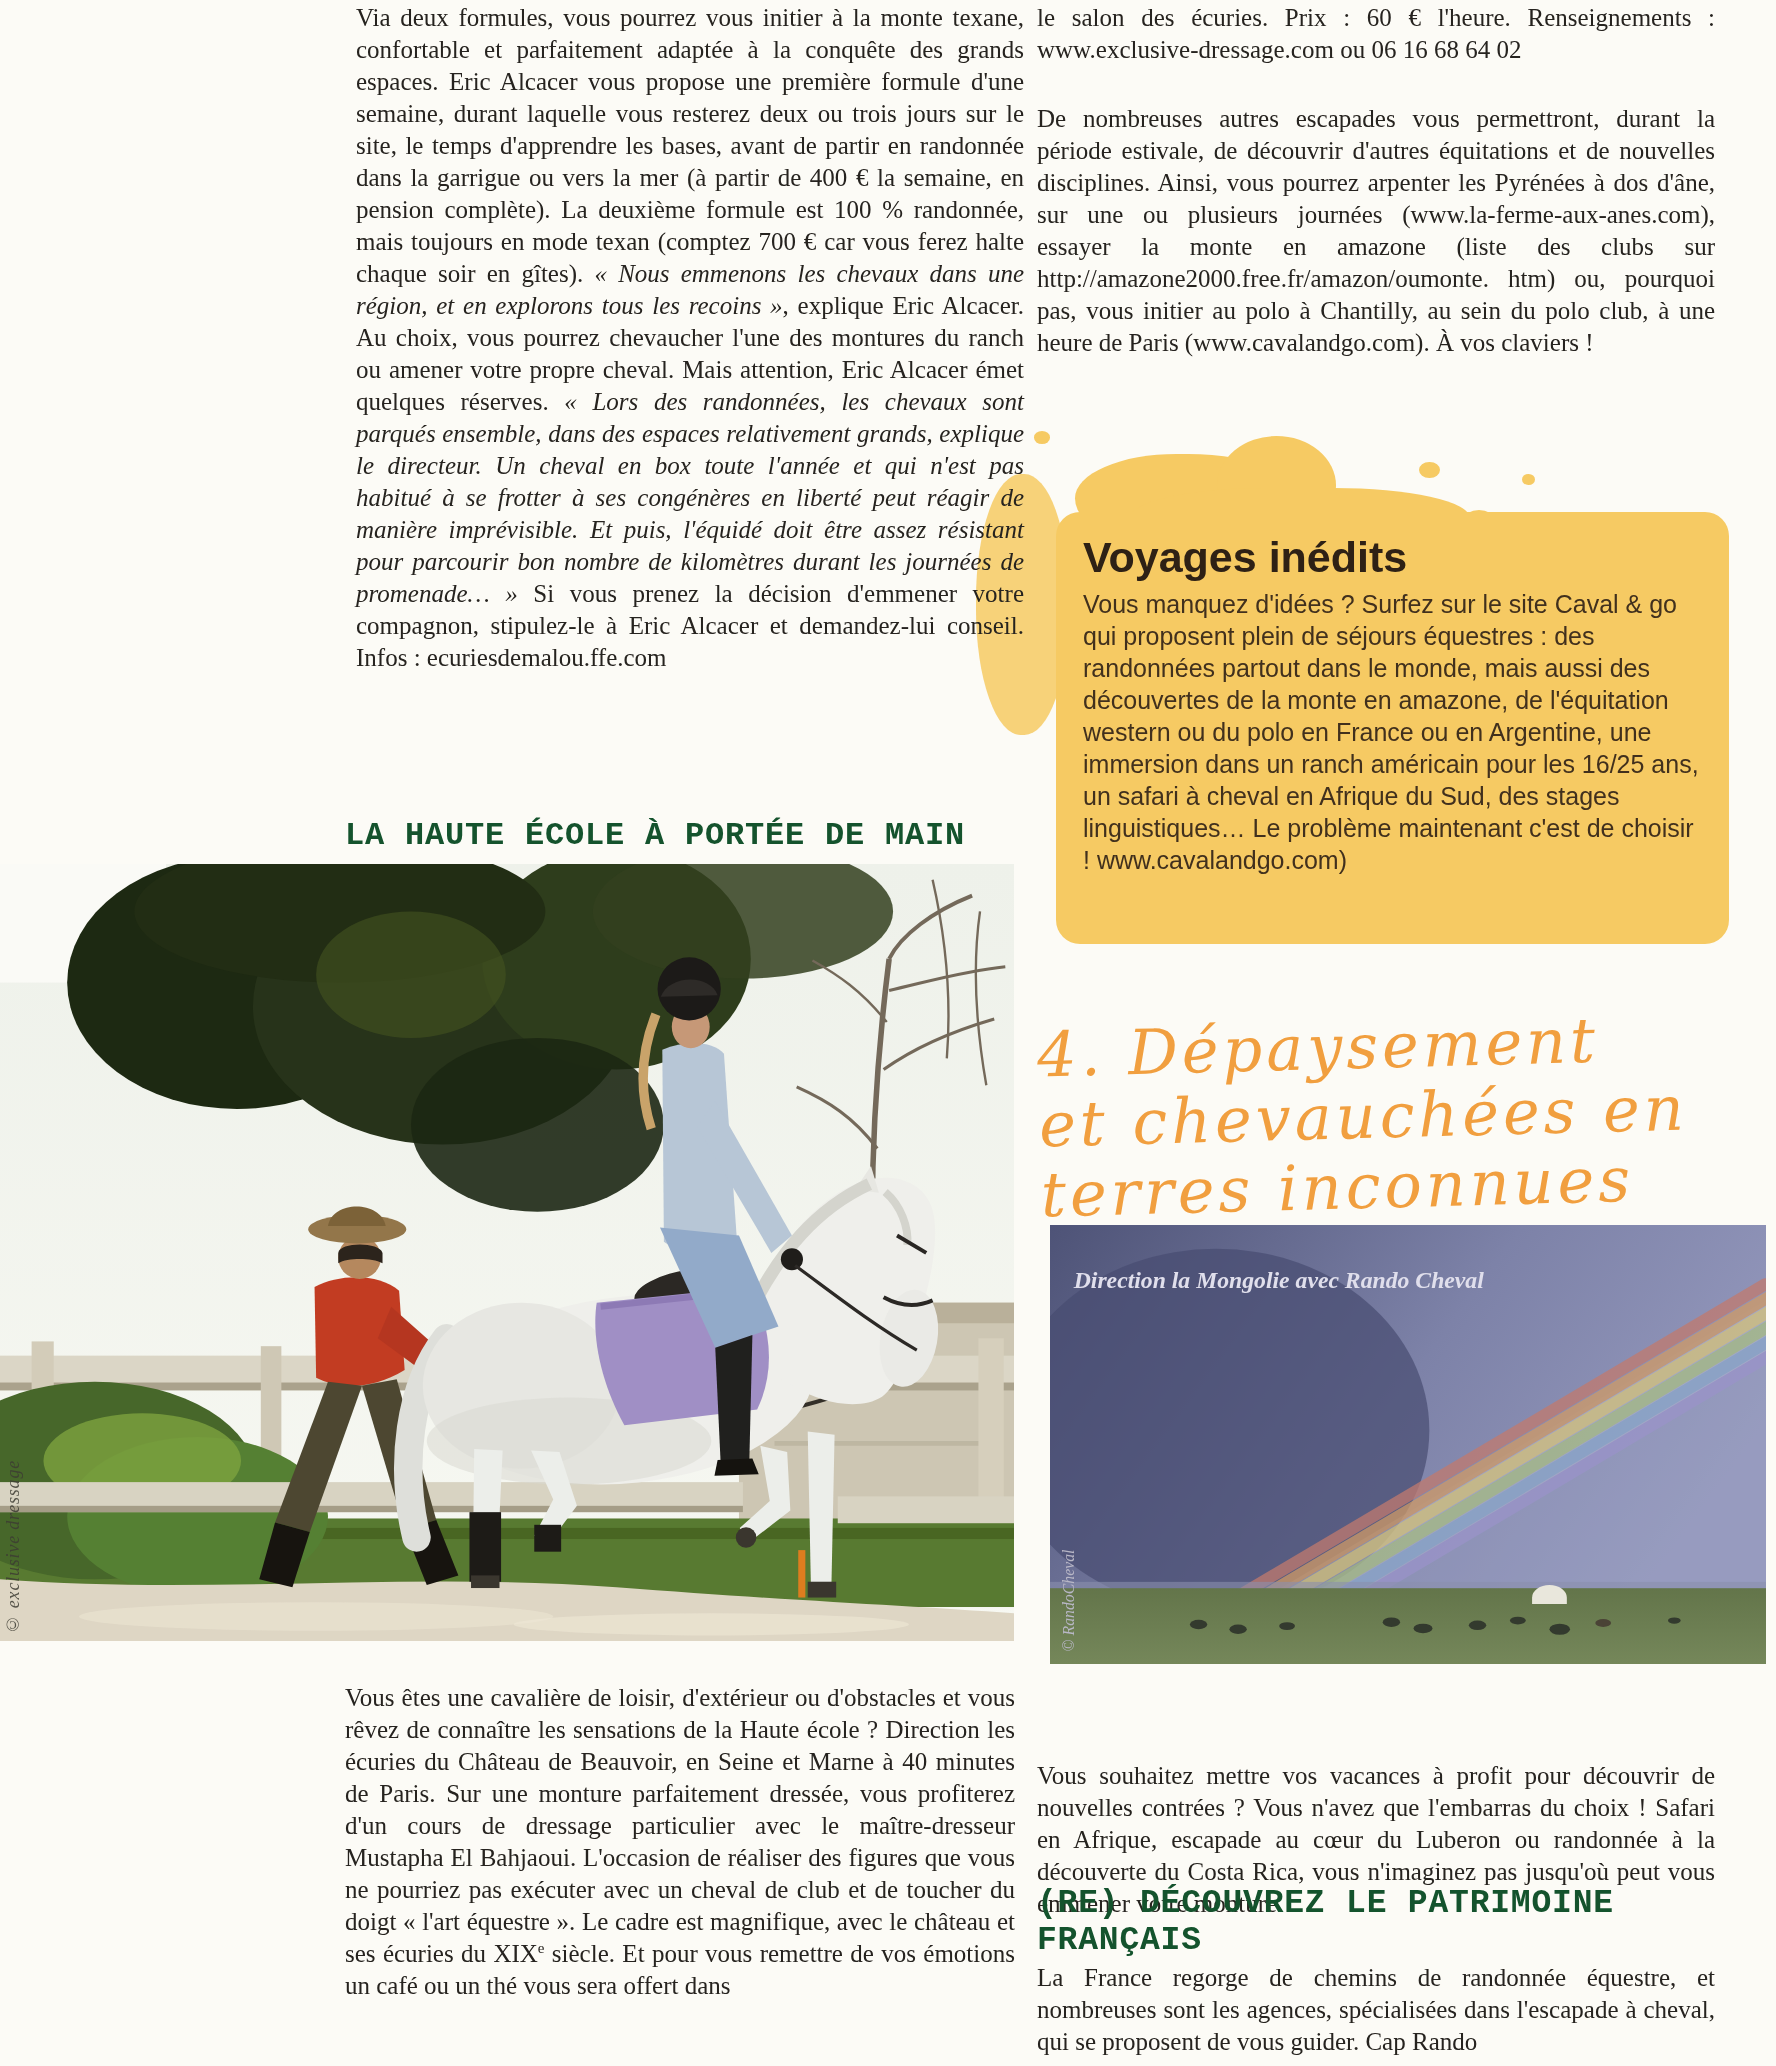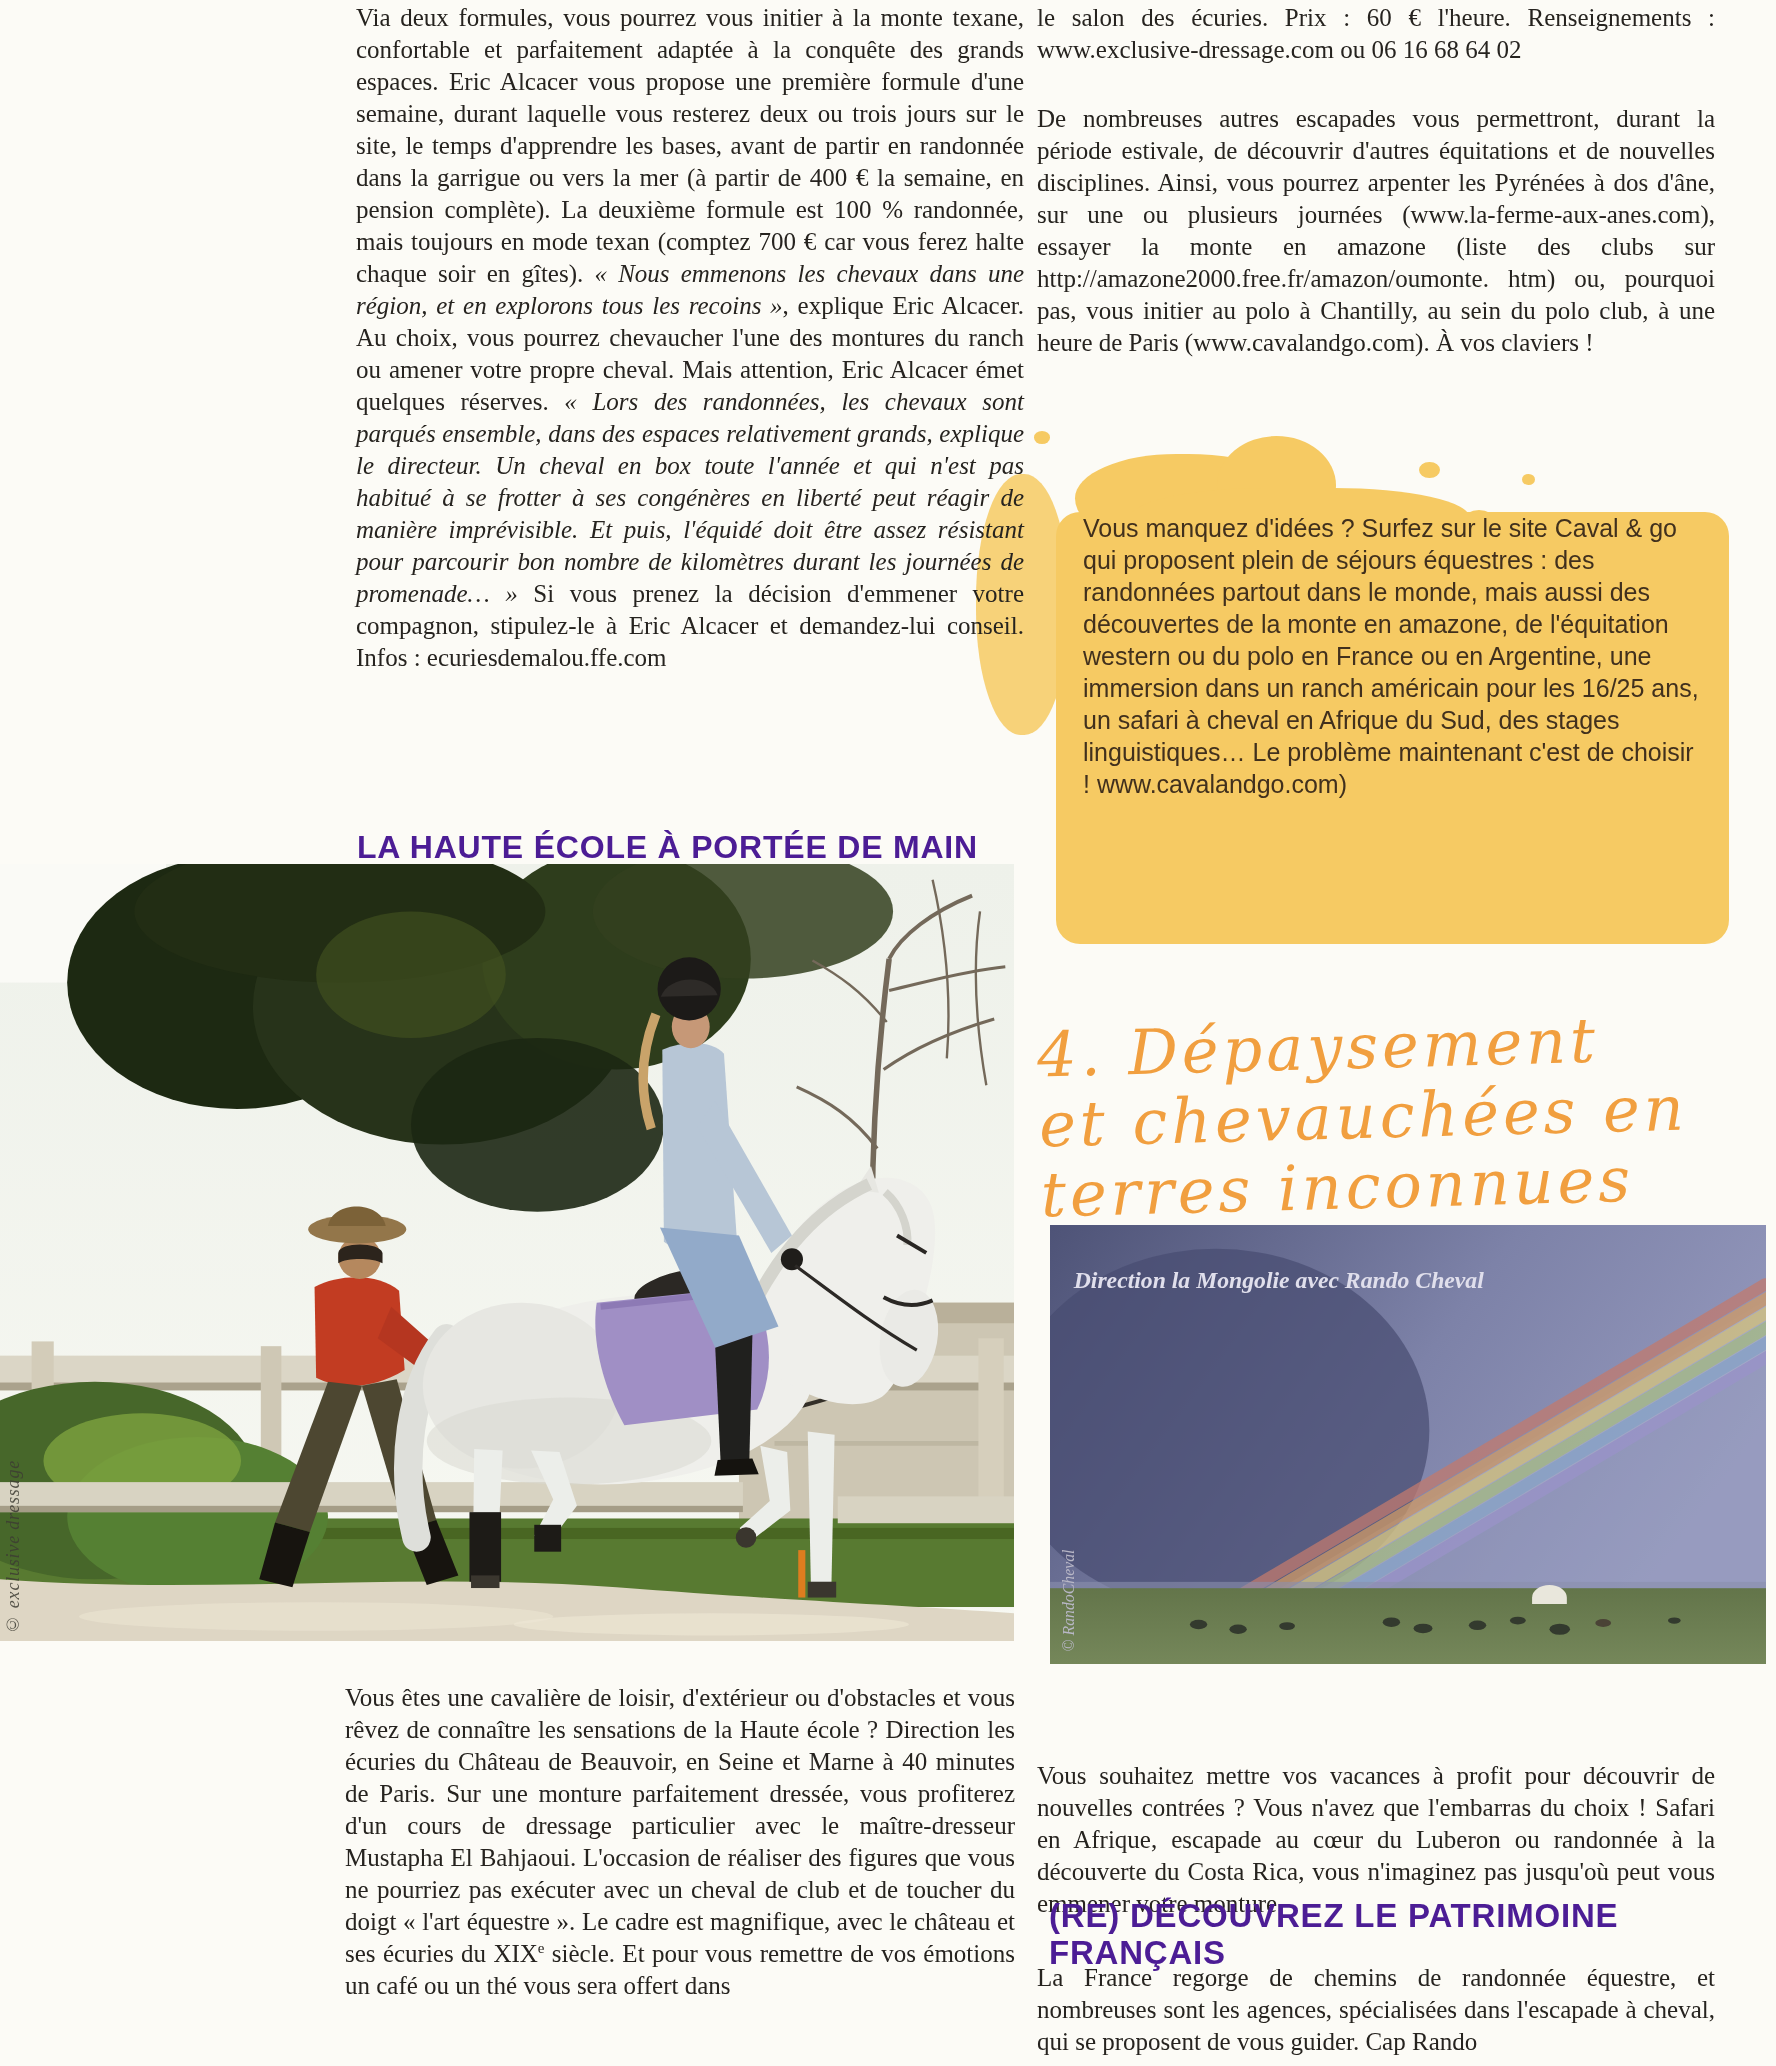--- a/index.html
+++ b/index.html
@@ -9,21 +9,21 @@
     font-family:"Liberation Serif",serif;color:#26231f;
   }
   .body-text{position:absolute;margin:0;font-size:25px;line-height:32px;text-align:justify;color:#26231f;z-index:2;}
   .body-text sup{font-size:0.6em;vertical-align:super;line-height:0;}
   .p1{left:356px;top:1.6px;width:668px;}
   .p2{left:345px;top:1682px;width:670px;}
   .rp1{left:1037px;top:1.6px;width:678px;}
   .rp2{left:1037px;top:103px;width:678px;}
   .rp3{left:1037px;top:1760px;width:678px;}
   .rp4{left:1037px;top:1962px;width:678px;}
-  .orange-heading{position:absolute;margin:12px;color:#4c1d95;font-weight:600;letter-spacing:0.8px;z-index:2;font-family:Liberation Sans, sans-serif;}
+  .orange-heading{position:absolute;margin:0;color:#14532d;font-weight:600;letter-spacing:0.8px;z-index:2;font-family:Liberation Mono, monospace;}
   .h1pos{left:345px;top:817px;font-size:32px;}
   .h2pos{left:1037px;top:1885px;font-size:33px;line-height:37px;}
   .caption-left{position:absolute;left:6.3px;top:752px;width:266px;
     font-family:"Liberation Sans",sans-serif;font-weight:bold;font-style:italic;
     font-size:19px;line-height:27px;color:#3c3b36;z-index:2;}
   .photo1{position:absolute;left:0;top:864px;width:1014px;height:777px;margin:0;z-index:1;}
   .photo1 svg{width:100%;height:100%;display:block;}
   .credit-vert{position:absolute;left:3.2px;bottom:6.3px;writing-mode:vertical-rl;transform:rotate(180deg);
     font-style:italic;font-size:18px;color:#3d3c33;opacity:.85;letter-spacing:0.8px;}
   .infobox{position:absolute;left:1056px;top:512px;width:673px;height:432px;background:#f6ca63;border-radius:24px;z-index:1;overflow:hidden;}
@@ -179,20 +179,21 @@
 
       <rect x="1010" y="868" width="9" height="60" fill="#dd7d1f"></rect>
     </svg>
     <div class="credit-vert">© exclusive dressage</div>
   </figure>
 
   <p class="body-text rp1">le salon des écuries. Prix : 60 € l'heure. Renseignements : www.exclusive-dressage.com ou 06 16 68 64 02</p>
   <p class="body-text rp2">De nombreuses autres escapades vous permettront, durant la période estivale, de découvrir d'autres équitations et de nouvelles disciplines. Ainsi, vous pourrez arpenter les Pyrénées à dos d'âne, sur une ou plusieurs journées (www.la-ferme-aux-anes.com), essayer la monte en amazone (liste des clubs sur http://amazone2000.free.fr/amazon/oumonte. htm) ou, pourquoi pas, vous initier au polo à Chantilly, au sein du polo club, à une heure de Paris (www.cavalandgo.com). À vos claviers !</p>
 
   <div class="infobox">
+    <h3>Voyages inédits</h3>
     <p>Vous manquez d'idées ? Surfez sur le site Caval &amp; go qui proposent plein de séjours équestres : des randonnées partout dans le monde, mais aussi des découvertes de la monte en amazone, de l'équitation western ou du polo en France ou en Argentine, une immersion dans un ranch américain pour les 16/25 ans, un safari à cheval en Afrique du Sud, des stages linguistiques… Le problème maintenant c'est de choisir ! www.cavalandgo.com)</p>
   </div>
 
   <h2 class="script-title">
     <div>4. Dépaysement</div>
     <div>et chevauchées en</div>
     <div>terres inconnues</div>
   </h2>
 
   <figure class="photo2">

